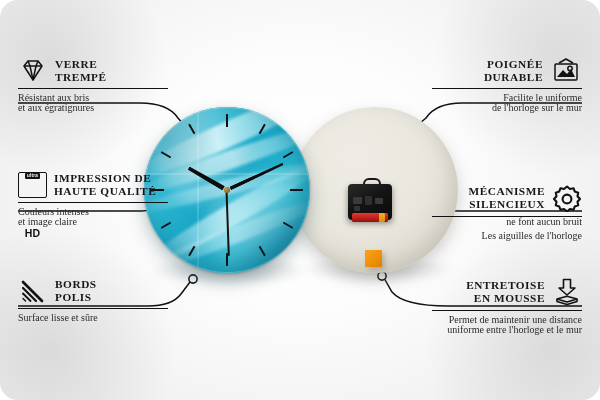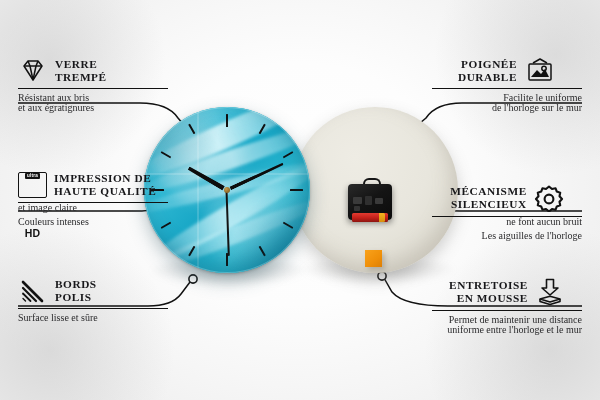--- a/index.html
+++ b/index.html
@@ -8,35 +8,36 @@
     font-family:"Liberation Serif",serif;
     background:#ffffff;
     position:relative;
   }
   #stage{
     position:absolute;inset:0;width:600px;height:400px;
     background:
       radial-gradient(ellipse 58% 72% at 50% 46%, #ffffff 0%, #fdfdfd 42%, #f6f6f6 70%, #eeeeee 100%),
       linear-gradient(105deg,#e9e9e9 0%,#f4f4f4 12%,#ffffff 34%,#ffffff 62%,#f3f3f3 84%,#e8e8e8 100%);
     overflow:hidden;
+    border-radius:18px;
   }
   .corner-glow{position:absolute;pointer-events:none;}
   .cg-tl{left:-70px;top:-60px;width:240px;height:240px;
     background:radial-gradient(circle at 50% 50%, rgba(200,200,200,.55) 0%, rgba(220,220,220,0) 68%);}
   .cg-tr{right:-80px;top:-70px;width:250px;height:250px;
     background:radial-gradient(circle at 50% 50%, rgba(198,198,198,.5) 0%, rgba(225,225,225,0) 68%);}
   .cg-bl{left:-80px;bottom:-80px;width:260px;height:260px;
     background:radial-gradient(circle at 50% 50%, rgba(196,196,196,.5) 0%, rgba(225,225,225,0) 68%);}
   .cg-br{right:-80px;bottom:-80px;width:260px;height:260px;
     background:radial-gradient(circle at 50% 50%, rgba(196,196,196,.5) 0%, rgba(225,225,225,0) 68%);}
 
   
   .callout{position:absolute;}
   .co-head{display:flex;align-items:center;gap:7px;}
-  .co-head.right{justify-content:center;}
+  .co-head.right{justify-content:flex-end;}
   .co-title{
     font-size:11.3px;line-height:12.6px;font-weight:bold;
     letter-spacing:.55px;color:#17171a;text-transform:uppercase;
     font-family:"Liberation Serif",serif;
   }
   .co-title.right{text-align:right;}
   .co-rule{height:1.35px;background:#111;margin-top:4px;}
   .co-desc{
     font-size:10px;line-height:10.4px;color:#2a2a2c;margin-top:3.5px;
     font-family:Liberation Serif, serif;
@@ -306,22 +307,22 @@
       <div class="hd-badge">
         <span class="u">ultra</span>
         <span class="h">HD</span>
       </div>
       <div>
         <div class="co-title">IMPRESSION DE</div>
         <div class="co-title">HAUTE QUALITÉ</div>
       </div>
     </div>
     <div class="co-rule"></div>
+    <div class="co-desc">Couleurs intenses</div>
     <div class="co-desc" style="margin-top:0">et image claire</div>
-    <div class="co-desc">Couleurs intenses</div>
   </div>
 
   <div class="callout" id="co-bords">
     <div class="co-head">
       <svg class="icon" width="30" height="26" viewBox="0 0 30 26">
         <g stroke="#121212" stroke-linecap="round">
           <path d="M5,4 L24,23" stroke-width="2.6"></path>
           <path d="M5,10 L18,23" stroke-width="2.2"></path>
           <path d="M5,15.5 L12.5,23" stroke-width="1.8"></path>
           <path d="M5,20.5 L7.5,23" stroke-width="1.4"></path>

